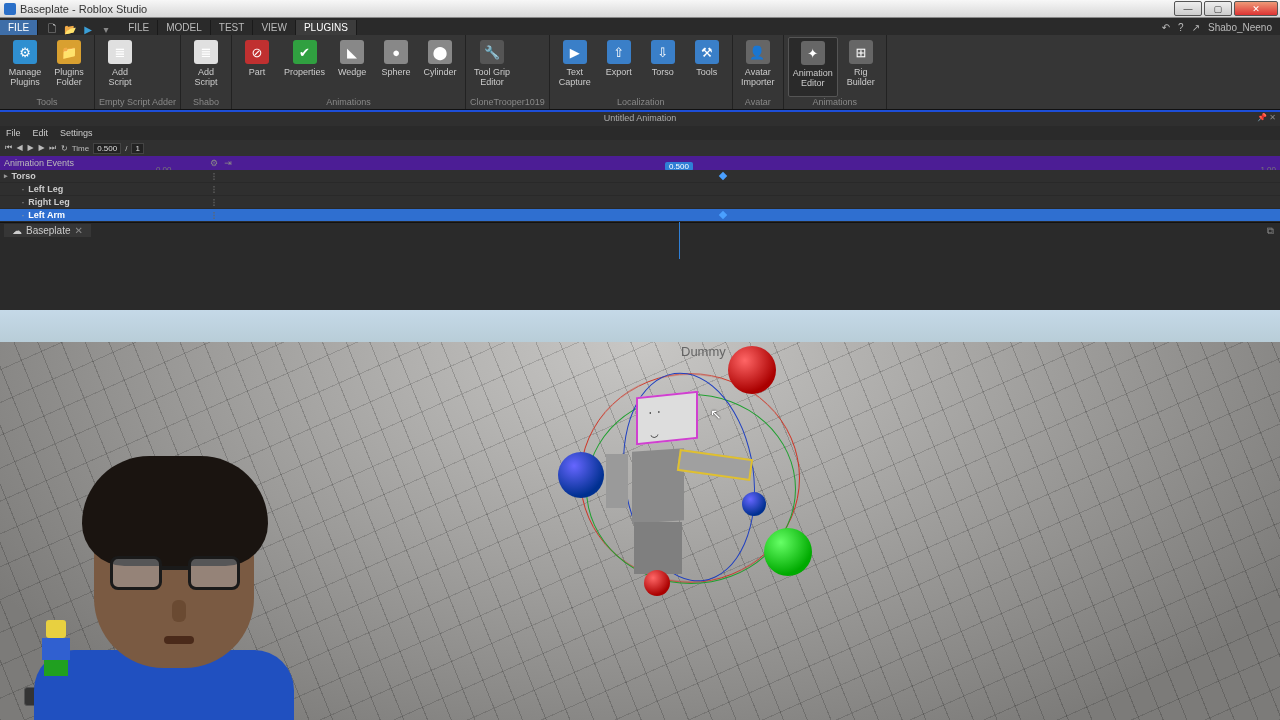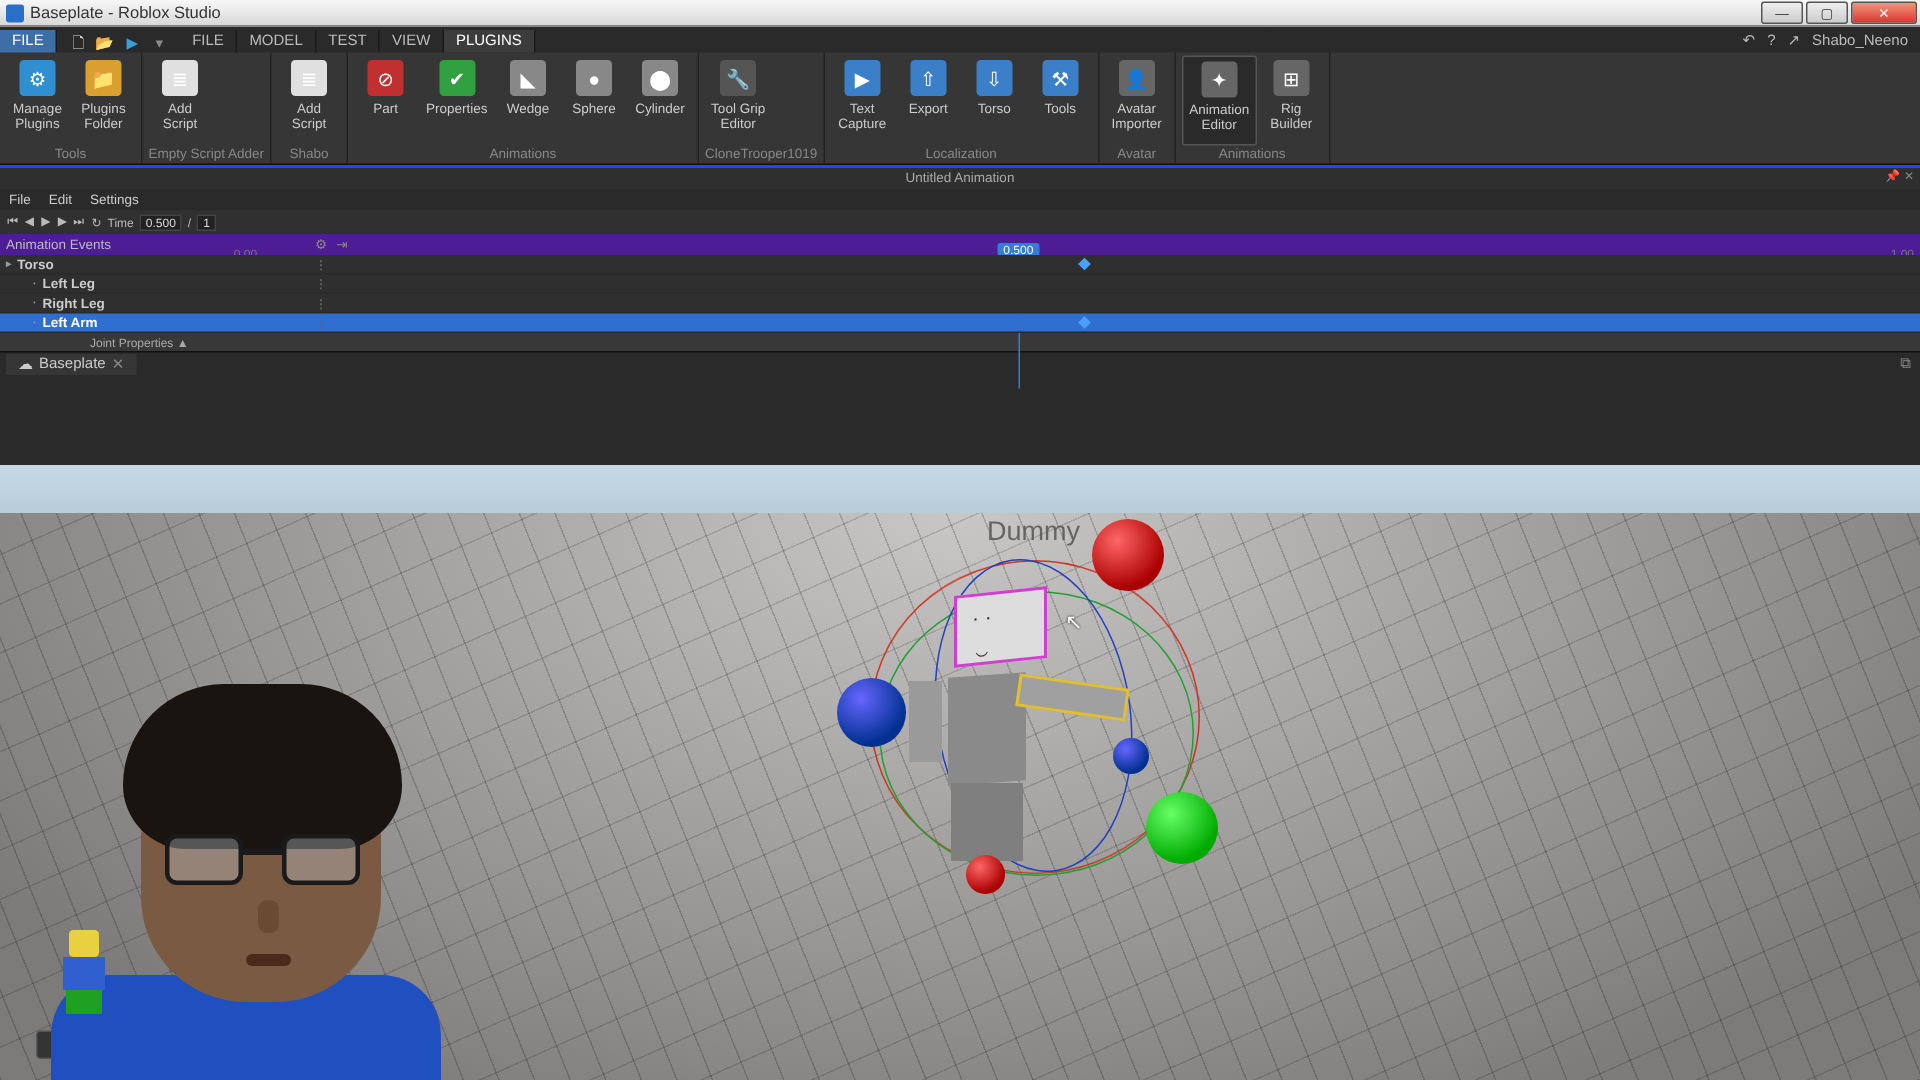--- a/index.html
+++ b/index.html
@@ -74,21 +74,21 @@
 .ring{position:absolute;border-radius:50%;border:1px solid;}
 .ring.red{width:220px;height:220px;left:20px;top:18px;border-color:#d03020;transform:rotateX(18deg);}
 .ring.green{width:210px;height:190px;left:26px;top:44px;border-color:#20a030;}
 .ring.blue{width:130px;height:210px;left:64px;top:22px;border-color:#2040c0;transform:rotate(-8deg);}
 .handle{position:absolute;border-radius:50%;}
 .handle.red1{width:48px;height:48px;left:168px;top:-4px;background:radial-gradient(circle at 35% 30%,#f66,#a00 70%);} 
 .handle.red2{width:26px;height:26px;left:84px;top:220px;background:radial-gradient(circle at 35% 30%,#f66,#a00 70%);} 
 .handle.blue1{width:46px;height:46px;left:-2px;top:102px;background:radial-gradient(circle at 35% 30%,#66f,#003090 70%);} 
 .handle.blue2{width:24px;height:24px;left:182px;top:142px;background:radial-gradient(circle at 35% 30%,#66f,#003090 70%);} 
 .handle.green{width:48px;height:48px;left:204px;top:178px;background:radial-gradient(circle at 35% 30%,#6f6,#0a0 70%);} 
-.dummylabel{position:absolute;left:98px;top:-6px;font-size:18px;color:rgba(90,90,90,0.9);}
+.dummylabel{position:absolute;left:121px;top:-6px;font-size:13px;color:rgba(90,90,90,0.9);}
 .head{position:absolute;left:76px;top:44px;width:62px;height:48px;background:#ddd;border:2px solid #d040d0;transform:skewY(-6deg);}
 .head::after{content:"· ·\A‿";white-space:pre;position:absolute;left:10px;top:6px;font-size:14px;color:#333;text-align:center;}
 .torso{position:absolute;left:72px;top:100px;width:52px;height:72px;background:#8a8a8a;transform:skewY(-4deg);}
 .armR{position:absolute;left:118px;top:104px;width:74px;height:22px;background:#a0a0a0;border:2px solid #e0c030;transform:rotate(8deg);}
 .armL{position:absolute;left:46px;top:104px;width:22px;height:54px;background:#9a9a9a;}
 .legs{position:absolute;left:74px;top:172px;width:48px;height:52px;background:#7f7f7f;}
 .cursor{position:absolute;left:150px;top:56px;font-size:14px;color:#fff;text-shadow:0 0 2px #000;}
 
 
 .cam{position:absolute;left:34px;bottom:0;width:260px;height:260px;}
@@ -347,21 +347,20 @@
       <div class="jrow">
         <div class="namecol" style="padding-left: 18px;"><span class="tri">·</span>Right Leg</div>
         <span class="hash">⋮</span>
       </div>
       <div class="jrow selected">
         <div class="namecol" style="padding-left: 18px;"><span class="tri">·</span>Left Arm</div>
         <span class="hash">⋮</span>
         <div class="keyframe"></div>
       </div>
     </div>
-  <div class="jointprops">Joint Properties  ▲</div>
 </div>
 
 <div class="doctab">
   <div class="tab">
     <span>☁</span>
     <span>Baseplate</span>
     <span class="x">✕</span>
   </div>
   <span class="expand">⧉</span>
 </div>

